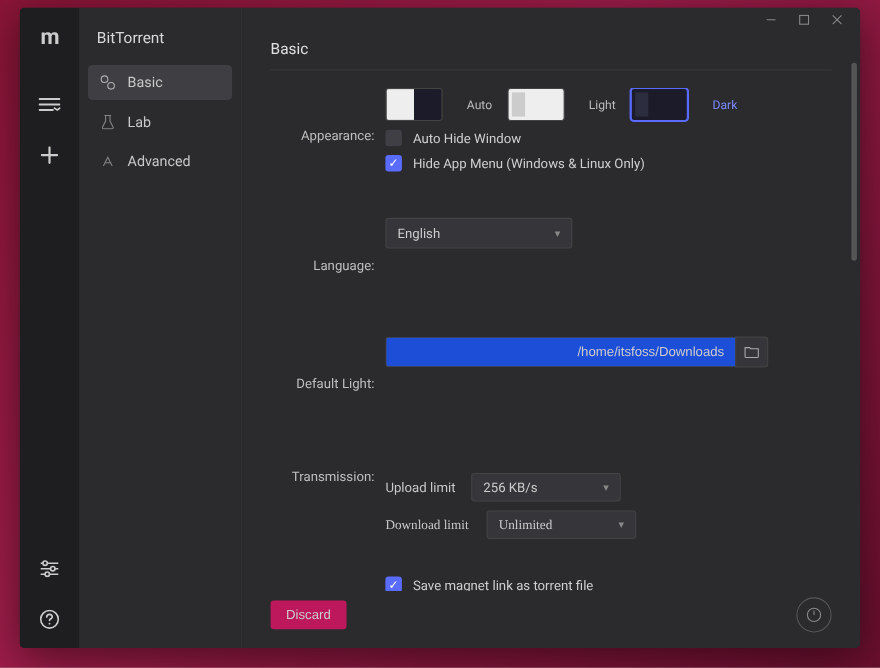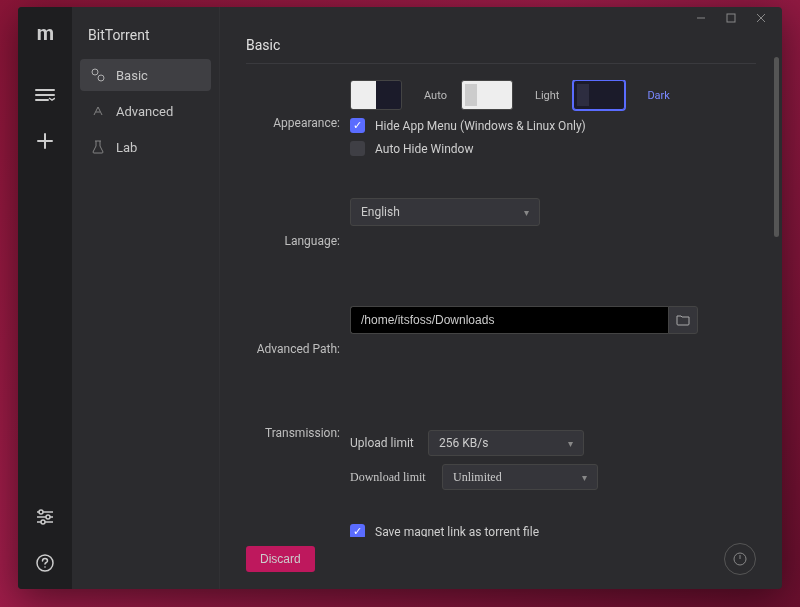--- a/index.html
+++ b/index.html
@@ -56,26 +56,26 @@
   .thumb.dark::before{content:"";position:absolute;left:3px;top:3px;bottom:3px;width:12px;background:#2d2d40;}
   .thumb-wrap.selected .thumb{border:1px solid #5a6cff; box-shadow:0 0 0 1px #5a6cff;}
   .thumb-wrap.selected .thumb-label{color:#7a88ff;}
   .thumb-label{color:#bbb;}
 
   .check-line{display:flex; align-items:center; gap:10px; margin:8px 0; cursor:pointer;}
   .cbox{width:15px;height:15px;border-radius:3px;background:#3f3f45;display:flex;align-items:center;justify-content:center;flex-shrink:0;}
   .cbox.on{background:#5a6cff;}
   .cbox.on::after{content:"✓";color:#fff;font-size:11px;line-height:1;}
 
-  .select{width:190px;height:28px;background:#35353a;border:1px solid #444;border-radius:3px;display:flex;align-items:center;justify-content:space-between;padding:0 10px;color:#ccc;font-size:12px;cursor:pointer;}
-  .select.sm{width:156px;height:26px;}
+  .select{width:170px;height:28px;background:#35353a;border:1px solid #444;border-radius:3px;display:flex;align-items:center;justify-content:space-between;padding:0 10px;color:#ccc;font-size:12px;cursor:pointer;}
+  .select.sm{width:136px;height:26px;}
   .chev{color:#888;font-size:10px;}
 
   .path-row{display:flex;gap:0;width:348px;}
-  .path-input{flex:1;height:28px;background:#000000;border:1px solid #444;border-radius:3px 0 0 3px;color:#ccc;font-size:12px;padding:0 10px;border-right:none;}
+  .path-input{flex:1;height:28px;background:#1d4ed8;border:1px solid #444;border-radius:3px 0 0 3px;color:#ccc;font-size:12px;padding:0 10px;border-right:none;text-align:right;}
   .path-btn{width:30px;height:28px;background:#35353a;border:1px solid #444;border-radius:0 3px 3px 0;display:flex;align-items:center;justify-content:center;color:#aaa;cursor:pointer;}
 
   .inline-label{display:inline-block;width:70px;color:#c8c8c8;font-size:12px;}
 
   .footer{display:flex;gap:10px;padding:6px 0 14px 0; align-items:center;}
   .btn{height:26px;padding:0 14px;border-radius:3px;font-size:12px;display:flex;align-items:center;cursor:pointer;border:none;}
   .btn.primary{background:#5a6cff;color:#fff;}
   .btn.secondary{background:#be185d;color:#ccc;}
   .footer-spacer{flex:1;}
   .fab{width:32px;height:32px;border-radius:50%;border:1px solid #555;display:flex;align-items:center;justify-content:center;color:#888;cursor:pointer;}
@@ -128,34 +128,34 @@
       <span class="side-icon">
           <svg width="14" height="14" viewBox="0 0 14 14">
             <circle cx="4" cy="4" r="3" stroke="#ccc" fill="none"></circle>
             <circle cx="10" cy="10" r="3" stroke="#ccc" fill="none"></circle>
           </svg>
         </span>
       <span>Basic</span>
     </div>
     <div class="side-item">
       <span class="side-icon">
+          <svg width="12" height="14" viewBox="0 0 12 14">
+            <path d="M4 1v5L1 12a1 1 0 001 1h8a1 1 0 001-1L8 6V1M3 1h6" stroke="#999" fill="none"></path>
+          </svg>
+        </span>
+      <span>Lab</span>
+    </div>
+    <div class="side-item">
+      <span class="side-icon">
           <svg width="14" height="14" viewBox="0 0 14 14">
             <path d="M3 11l4-8 4 8" stroke="#999" fill="none"></path>
             <path d="M5 8l4 0" stroke="#999"></path>
           </svg>
         </span>
       <span>Advanced</span>
-    </div>
-    <div class="side-item">
-      <span class="side-icon">
-          <svg width="12" height="14" viewBox="0 0 12 14">
-            <path d="M4 1v5L1 12a1 1 0 001 1h8a1 1 0 001-1L8 6V1M3 1h6" stroke="#999" fill="none"></path>
-          </svg>
-        </span>
-      <span>Lab</span>
     </div>
   </div>
 
   <div class="main">
     <div class="titlebar">
       <div class="win-btn">
           <svg width="10" height="10">
             <path d="M1 5h8" stroke="#888"></path>
           </svg>
         </div>
@@ -190,26 +190,26 @@
               <div class="thumb-wrap">
                 <div class="thumb light"></div>
                 <div class="thumb-label">Light</div>
               </div>
               <div class="thumb-wrap selected">
                 <div class="thumb dark"></div>
                 <div class="thumb-label">Dark</div>
               </div>
             </div>
             <div class="check-line">
+              <div class="cbox"></div>
+              <span>Auto Hide Window</span>
+            </div>
+            <div class="check-line">
               <div class="cbox on"></div>
               <span>Hide App Menu (Windows &amp; Linux Only)</span>
-            </div>
-            <div class="check-line">
-              <div class="cbox"></div>
-              <span>Auto Hide Window</span>
             </div>
           </div>
         </div>
 
         <div class="group-gap"></div>
 
         <div class="row">
           <div class="row-label">Language:</div>
           <div class="row-body">
             <div class="select">
@@ -218,21 +218,21 @@
             </div>
           </div>
         </div>
 
         <div class="group-gap"></div>
 
 
         <div class="group-gap"></div>
 
         <div class="row">
-          <div class="row-label">Advanced Path:</div>
+          <div class="row-label">Default Light:</div>
           <div class="row-body">
             <div class="path-row">
               <input class="path-input" value="/home/itsfoss/Downloads" style="">
               <div class="path-btn">
                 <svg width="14" height="12" viewBox="0 0 14 12">
                     <path d="M1 2h4l1 1h7v7a1 1 0 01-1 1H2a1 1 0 01-1-1z" stroke="#aaa" fill="none"></path>
                   </svg>
               </div>
             </div>
           </div>

